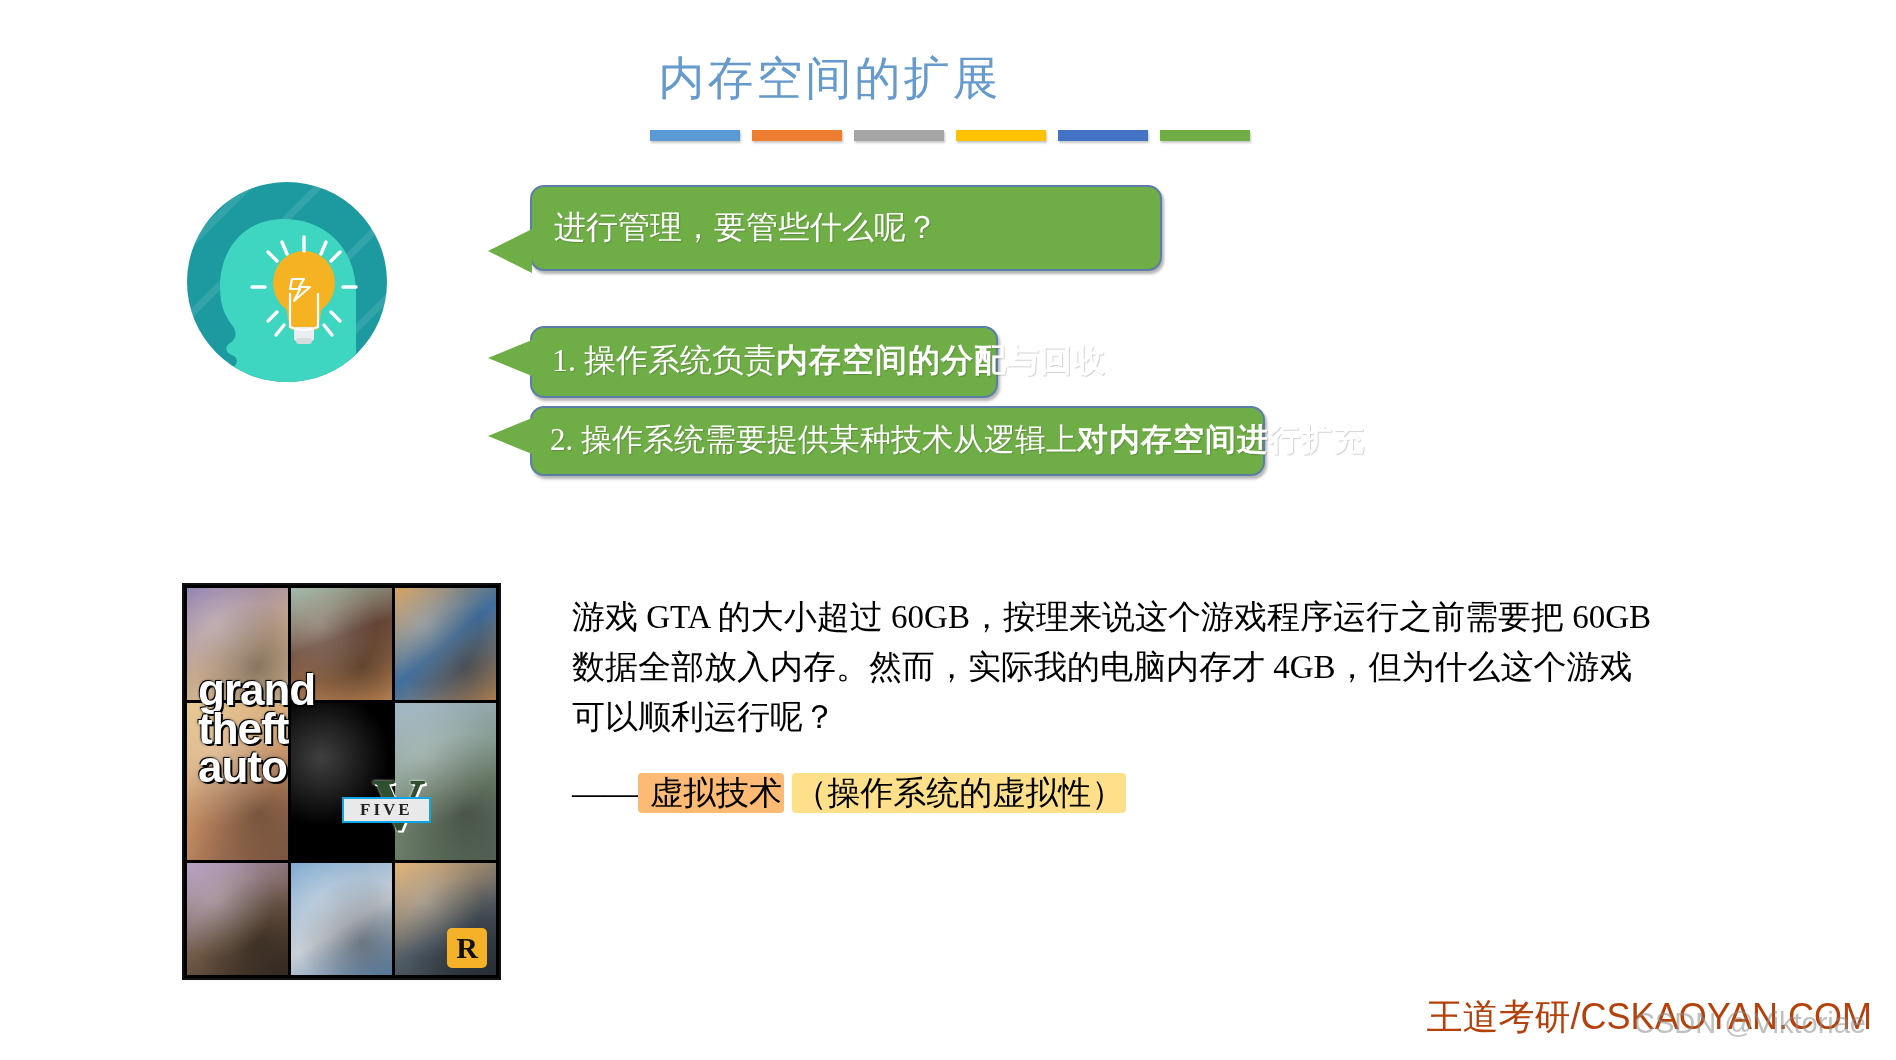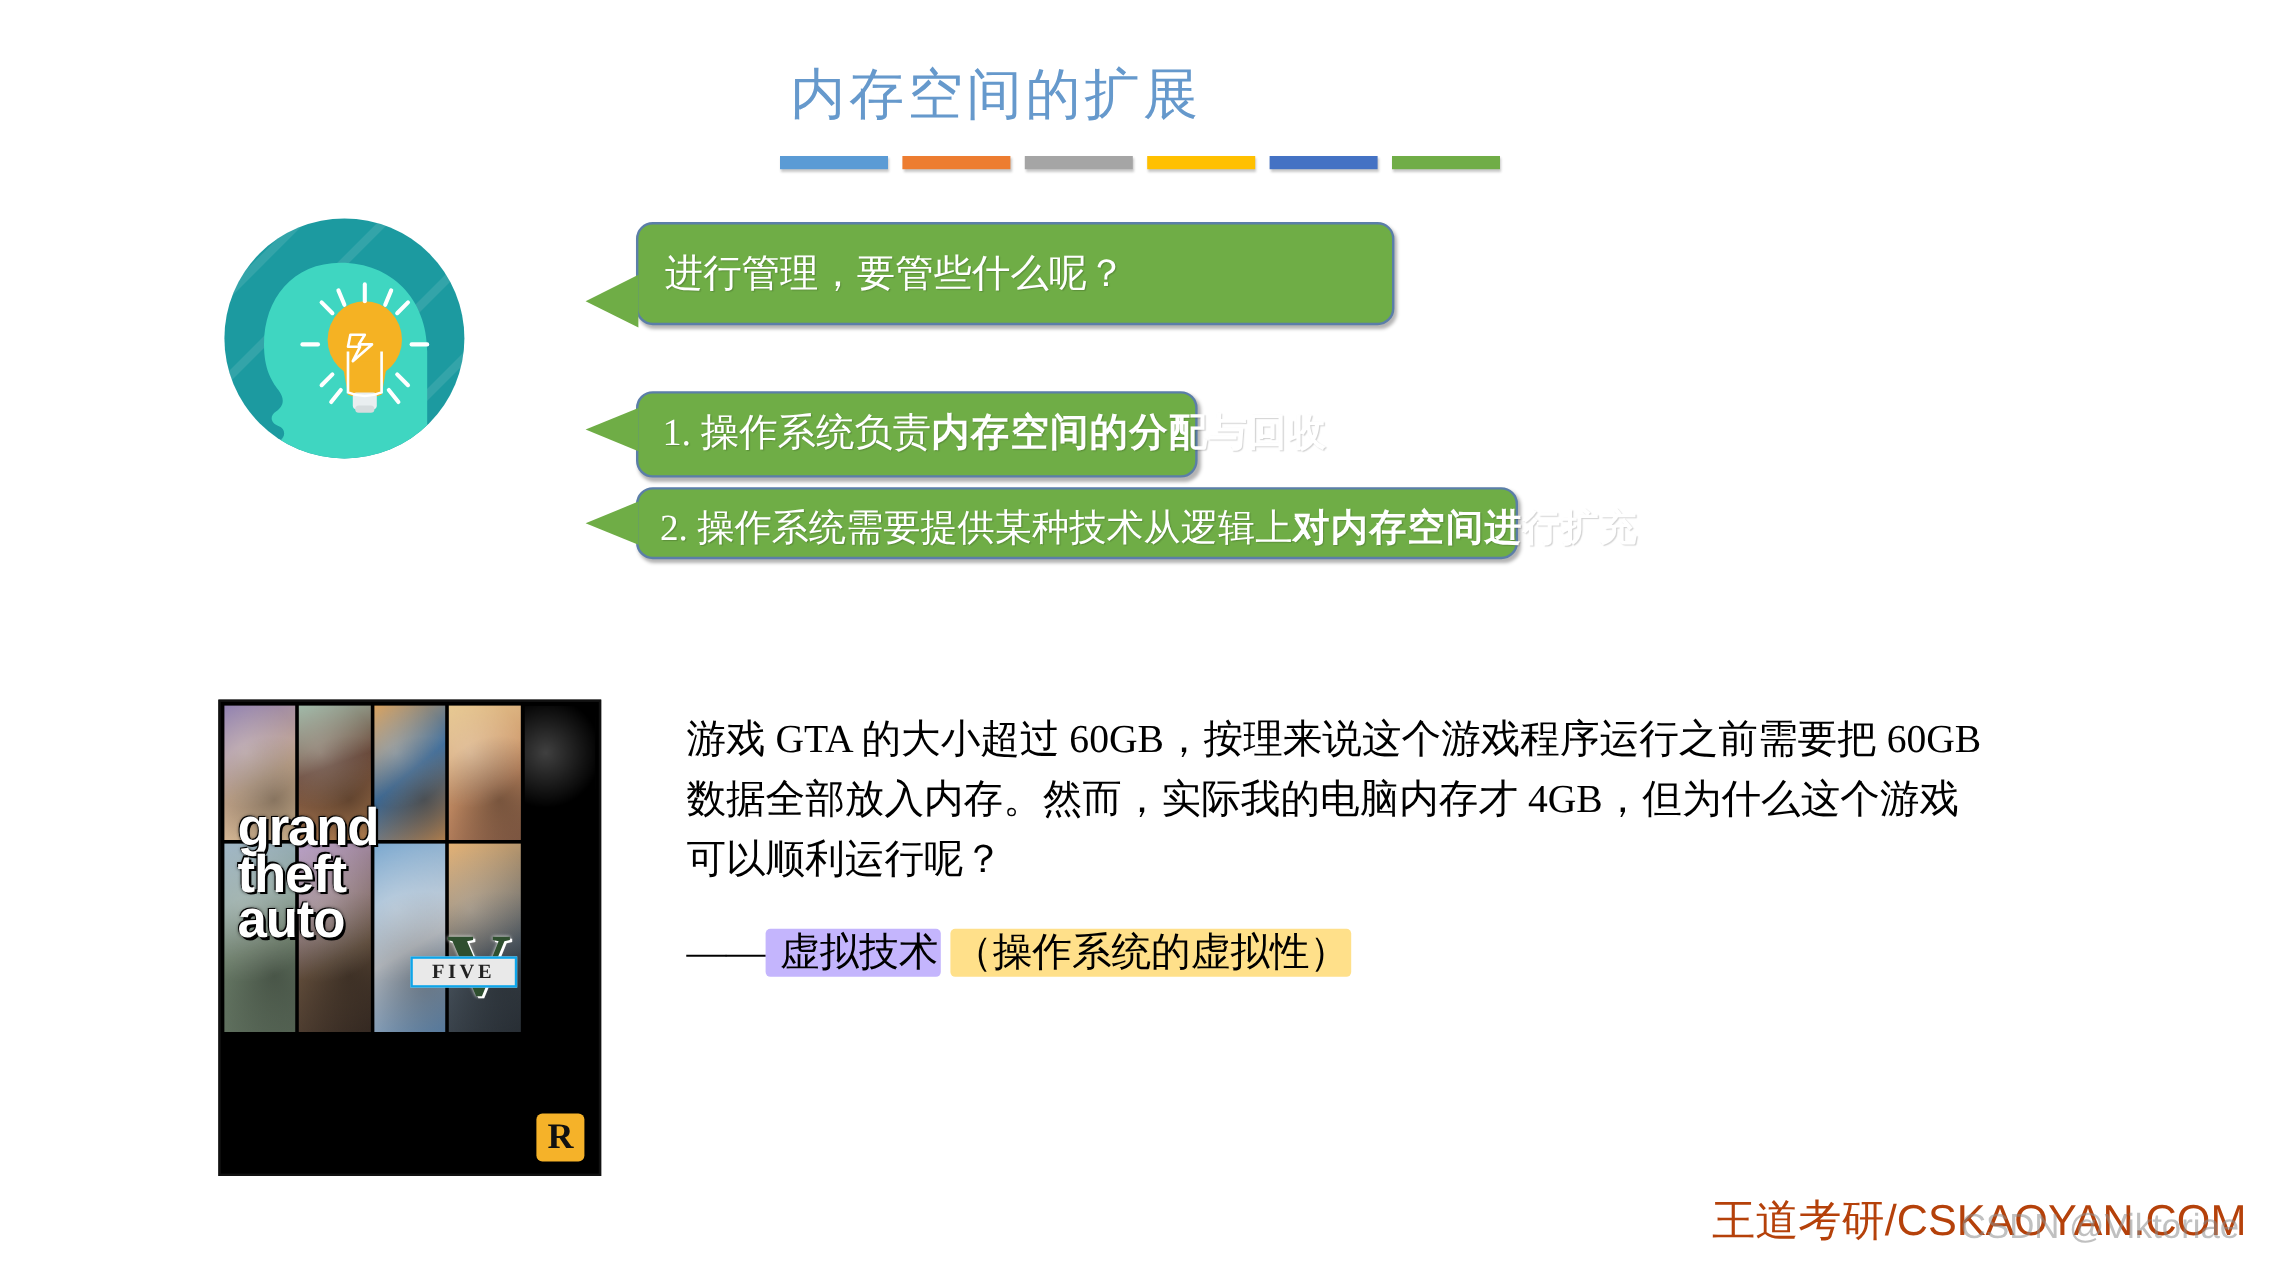--- a/index.html
+++ b/index.html
@@ -104,21 +104,21 @@
     line-height: 1.3;
     white-space: nowrap;
   }
   #bubble-2 .tail      { top: 12px; border-width: 18px 44px 18px 0; }
   #bubble-2 .tail-border { top: 9px; border-width: 21px 48px 21px 0; }
 
   #bubble-3 {
     left: 530px;
     top: 406px;
     width: 735px;
-    padding: 12px 18px 4px 18px;
+    padding: 12px 18px 14px 18px;
     font-size: 31px;
     line-height: 1.3;
     white-space: nowrap;
   }
   #bubble-3 .tail      { top: 10px; border-width: 18px 44px 18px 0; }
   #bubble-3 .tail-border { top: 7px; border-width: 21px 48px 21px 0; }
 
   .bubble .emph {
     font-weight: bold;
     letter-spacing: 1px;
@@ -128,21 +128,21 @@
   #gta-cover {
     position: absolute;
     left: 182px;
     top: 583px;
     width: 319px;
     height: 397px;
     background: #000;
     border: 2px solid #111;
     box-sizing: border-box;
     display: grid;
-    grid-template-columns: 1fr 1fr 1fr 1fr 1fr;
+    grid-template-columns: 1fr 1fr 1fr;
     grid-template-rows: 1fr 1.4fr 1fr;
     gap: 3px;
     padding: 3px;
     overflow: hidden;
   }
   #gta-cover .cell { position: relative; overflow: hidden; }
   .c-heli   { background: linear-gradient(150deg,#8f7fb0 0%,#c7a98e 55%,#e2c49b 100%); }
   .c-mask   { background: linear-gradient(160deg,#9fb9a8 0%,#6d4a3a 45%,#c98f5a 100%); }
   .c-bike   { background: linear-gradient(140deg,#d8a05c 0%,#3f6f9e 50%,#c08a55 100%); }
   .c-girl   { background: linear-gradient(150deg,#e7c88f 0%,#c98f66 60%,#8a5f48 100%); }
@@ -364,17 +364,17 @@
   <div id="rockstar-badge">R</div>
 </div>
 
 <div id="gta-paragraph">
   <div>游戏 GTA 的大小超过 60GB，按理来说这个游戏程序运行之前需要把 60GB</div>
   <div>数据全部放入内存。然而，实际我的电脑内存才 4GB，但为什么这个游戏</div>
   <div>可以顺利运行呢？</div>
 </div>
 
 <div id="virtual-line">
-  <span>——</span><span class="hl" style="background: #c4b5fd; padding-left: 12px;">虚拟技术</span><span> </span><span class="hl" style="background: rgb(255, 224, 138);">（操作系统的虚拟性）</span>
+  <span>——</span><span class="hl" style="background: #fdba74; padding-left: 12px;">虚拟技术</span><span> </span><span class="hl" style="background: rgb(255, 224, 138);">（操作系统的虚拟性）</span>
 </div>
 
 <div id="brand-watermark" style="color: rgb(181, 65, 10);">王道考研/CSKAOYAN.COM</div>
 <div id="csdn-watermark">CSDN @Viktoriae</div>
 
 </body></html>

